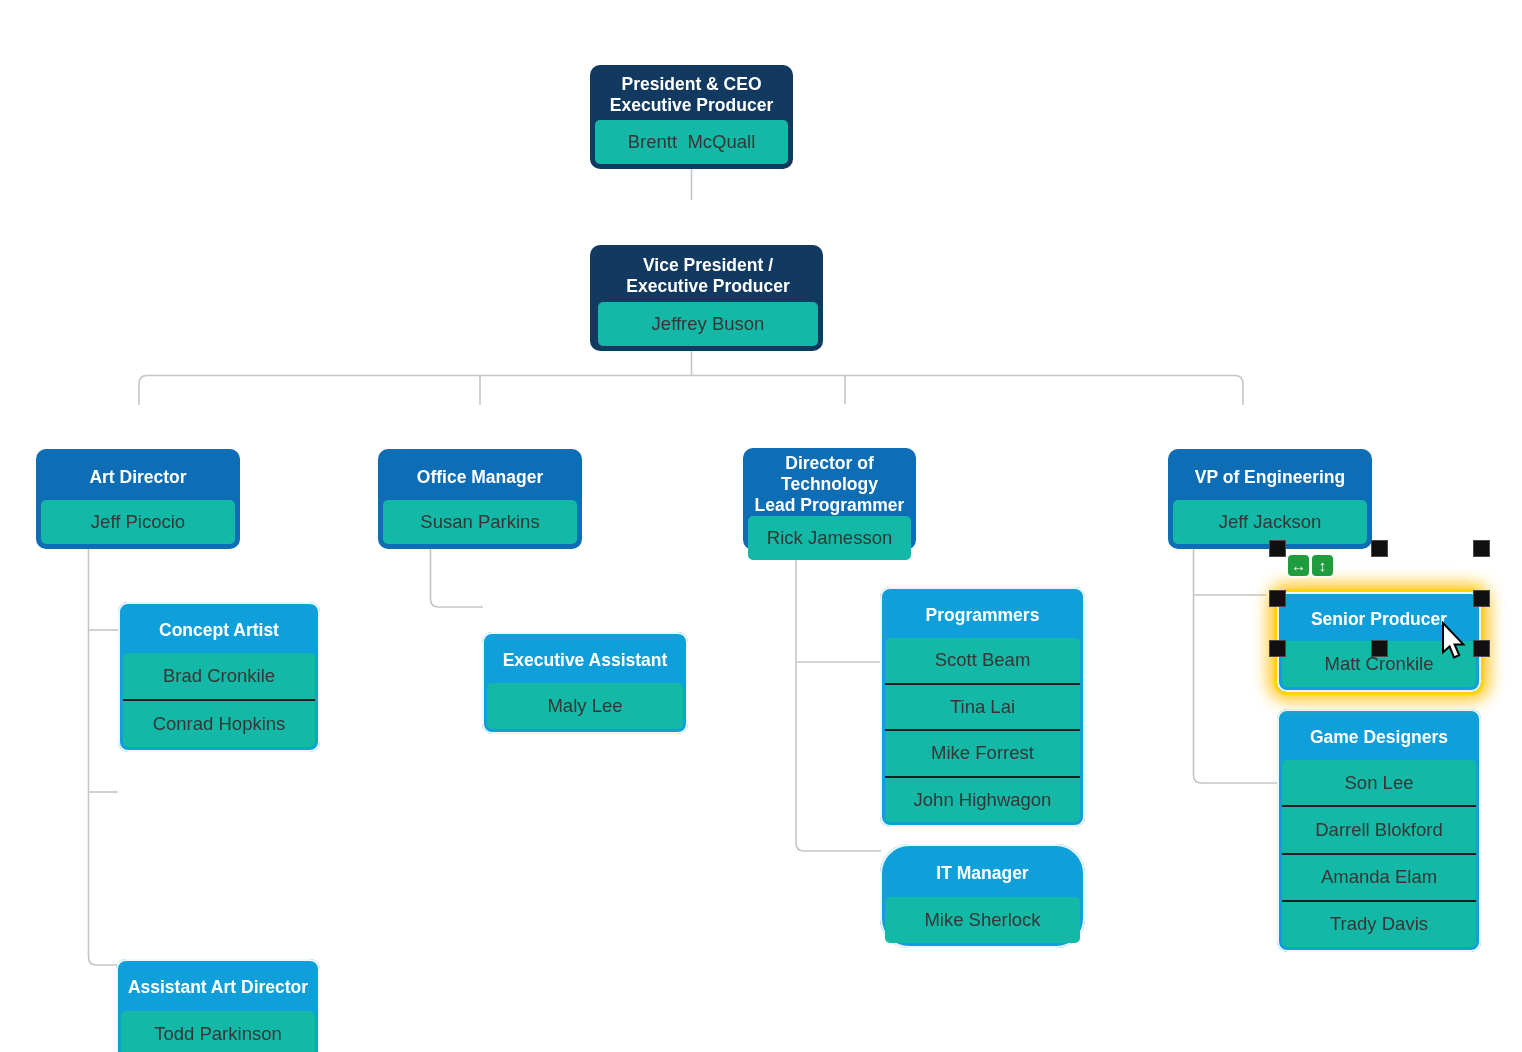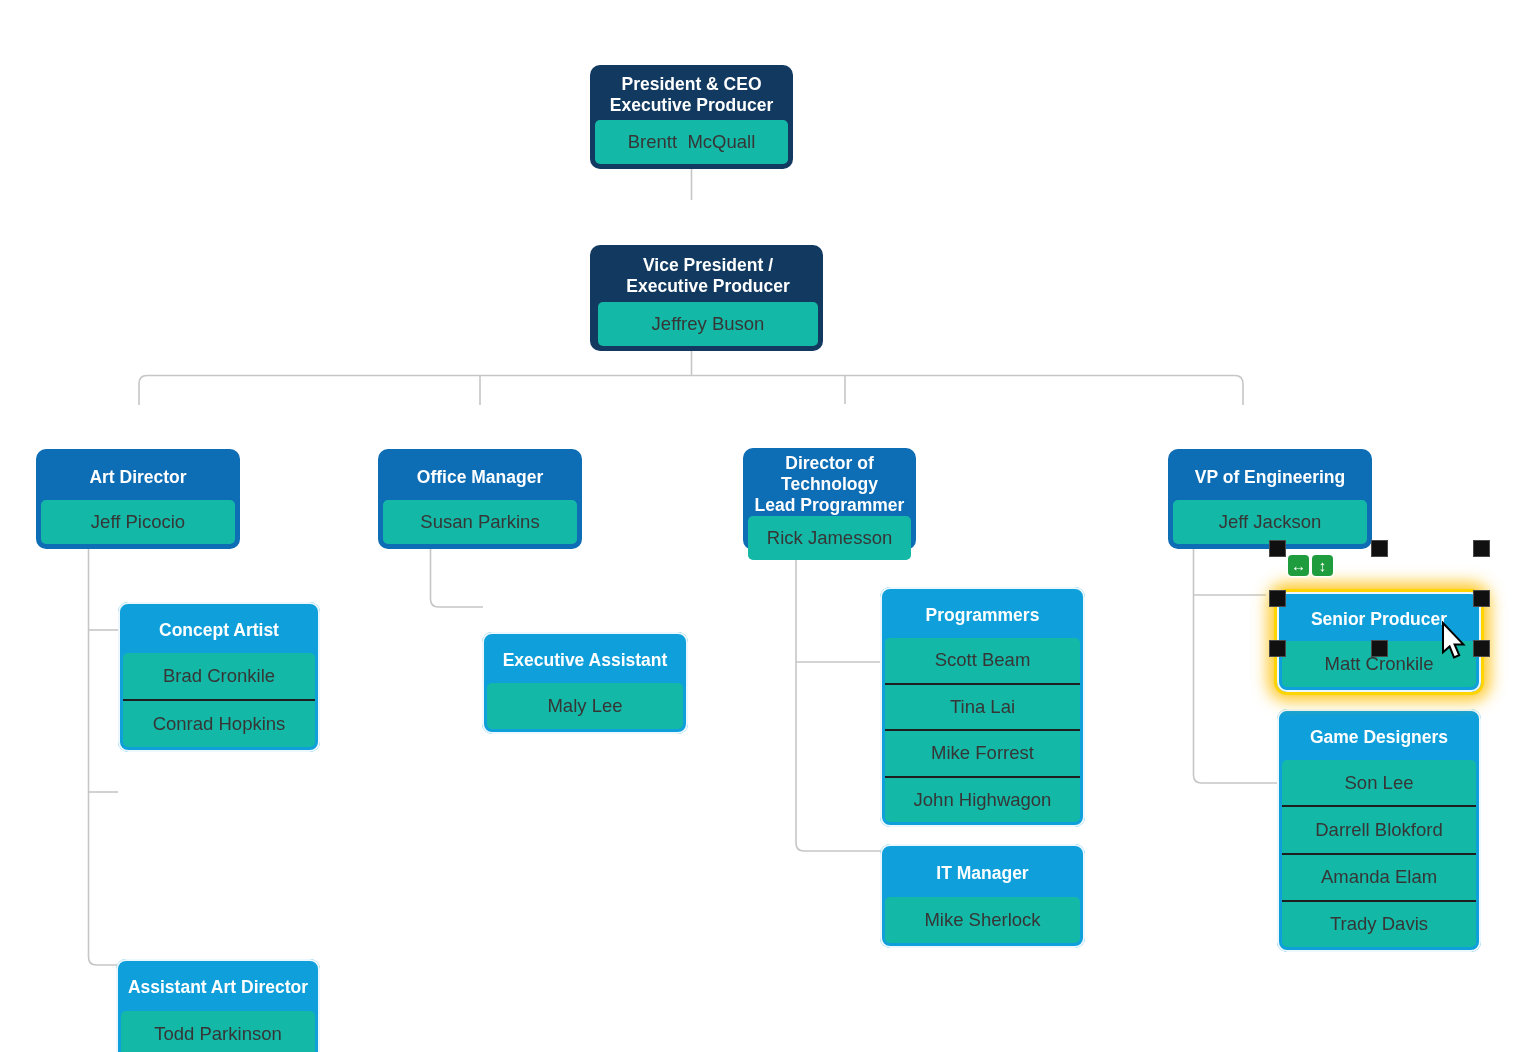--- a/index.html
+++ b/index.html
@@ -184,21 +184,21 @@
         <span>Programmers</span>
       </div>
     <div class="body">
       <div class="row">Scott Beam</div>
       <div class="row">Tina Lai</div>
       <div class="row">Mike Forrest</div>
       <div class="row">John Highwagon</div>
     </div>
   </div>
 
-  <div class="node lblue" style="left:880px;top:800px;width:205px;height:104px;">
+  <div class="node lblue" style="left:880px;top:800px;width:205px;height:104px;border-radius:29px;">
     <div class="head">
         <span>IT Manager</span>
       </div>
     <div class="body">
       <div class="row">Mike Sherlock</div>
     </div>
   </div>
 
   <div class="node lblue selected" style="left:1277px;top:548px;width:204px;height:100px;">
     <div class="head">

